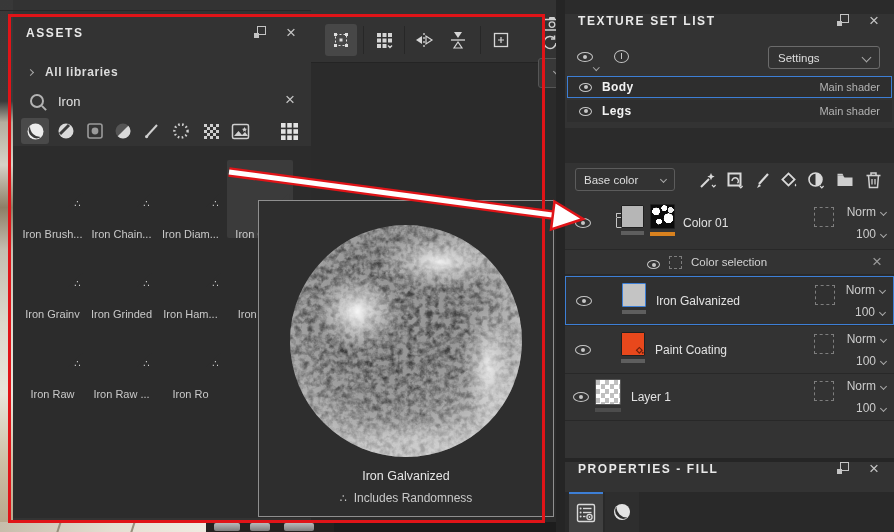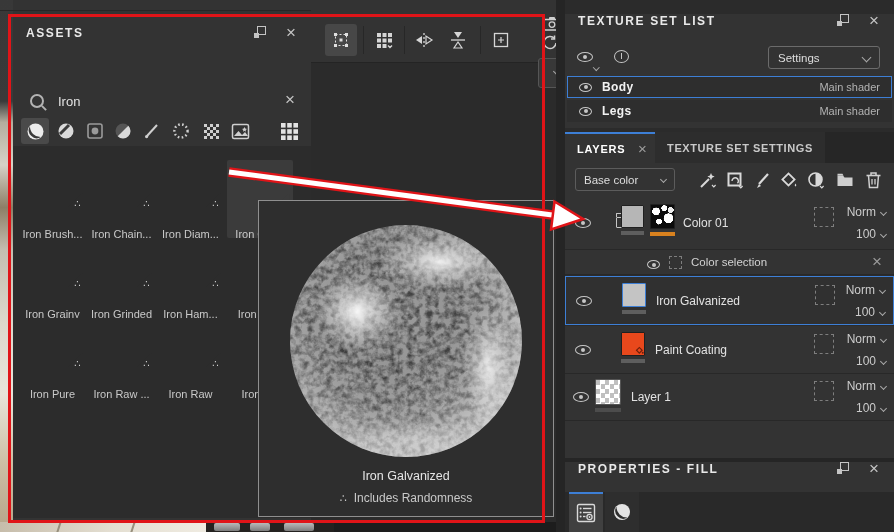--- a/index.html
+++ b/index.html
@@ -223,20 +223,24 @@
     </div>
   </div>
 
   <div class="abs assets">
     <div class="phead">
       <span class="ptitle">ASSETS</span>
       <span class="sp"></span>
       <span class="restore"></span>
       <span class="x-icon"></span>
     </div>
+    <div class="a-lib">
+      <span class="chev r sm"></span>
+      <span class="lbl">All libraries</span>
+    </div>
     <div class="a-search">
       <span class="mag"></span>
       <span class="val">Iron</span>
       <span class="x-icon"></span>
     </div>
     <div class="a-filters">
       <span class="fslot on" style="left:8px">
         <svg width="19" height="19" viewBox="0 0 19 19">
             <circle cx="9.5" cy="9.5" r="8" fill="#ededed"></circle>
             <path d="M4 4 A8 8 0 0 0 15 15 A10.5 10.5 0 0 1 4 4" fill="#3a3a3a"></path>
@@ -341,30 +345,26 @@
       </div>
       <div class="tile">
         <span class="thv"><span class="sph"></span><span class="notch"></span><span class="dots-ic"></span></span>
         <span class="tlabel">Iron Ham...</span>
       </div>
       <div class="tile">
         <span class="thv"><span class="sph"></span><span class="notch"></span><span class="dots-ic"></span></span>
         <span class="tlabel">Iron Pow</span>
       </div>
       <div class="tile">
-        <span class="thv"><span class="sph pure"></span><span class="notch"></span><span class="dots-ic"></span></span>
-        <span class="tlabel">Iron Pure</span>
+        <span class="thv"><span class="sph"></span><span class="notch"></span><span class="dots-ic"></span></span>
+        <span class="tlabel">Iron Raw</span>
       </div>
       <div class="tile">
         <span class="thv"><span class="sph rawspot"></span><span class="notch"></span><span class="dots-ic"></span></span>
         <span class="tlabel">Iron Raw ...</span>
-      </div>
-      <div class="tile">
-        <span class="thv"><span class="sph"></span><span class="notch"></span><span class="dots-ic"></span></span>
-        <span class="tlabel">Iron Raw</span>
       </div>
       <div class="tile">
         <span class="thv"><span class="sph"></span><span class="notch"></span><span class="dots-ic"></span></span>
         <span class="tlabel">Iron Ro</span>
       </div>
     </div>
   </div>
 
   <div class="abs popup">
     <svg width="234" height="234" viewBox="0 0 234 234">
@@ -428,29 +428,20 @@
         <span class="nm">Body</span>
         <span class="sh">Main shader</span>
       </div>
       <div class="tsl-row" style="top:86px">
         <span class="eye sm"></span>
         <span class="nm">Legs</span>
         <span class="sh">Main shader</span>
       </div>
     </div>
 
-    <div class="tabbar">
-      <div class="tab1">
-        <span class="lb">LAYERS</span>
-        <span class="x-icon"></span>
-      </div>
-      <div class="tab2">
-        <span>TEXTURE SET SETTINGS</span>
-      </div>
-    </div>
 
     <div class="ltools">
       <span class="chan-dd">
         <span>Base color</span>
         <span class="sp"></span>
           <span class="chev sm"></span>
       </span>
       <span class="lt-ic" style="left:131px">
         <svg width="19" height="19" viewBox="0 0 19 19">
             <line x1="3" y1="16" x2="11" y2="8" stroke="#d9d9d9" stroke-width="2"></line>

